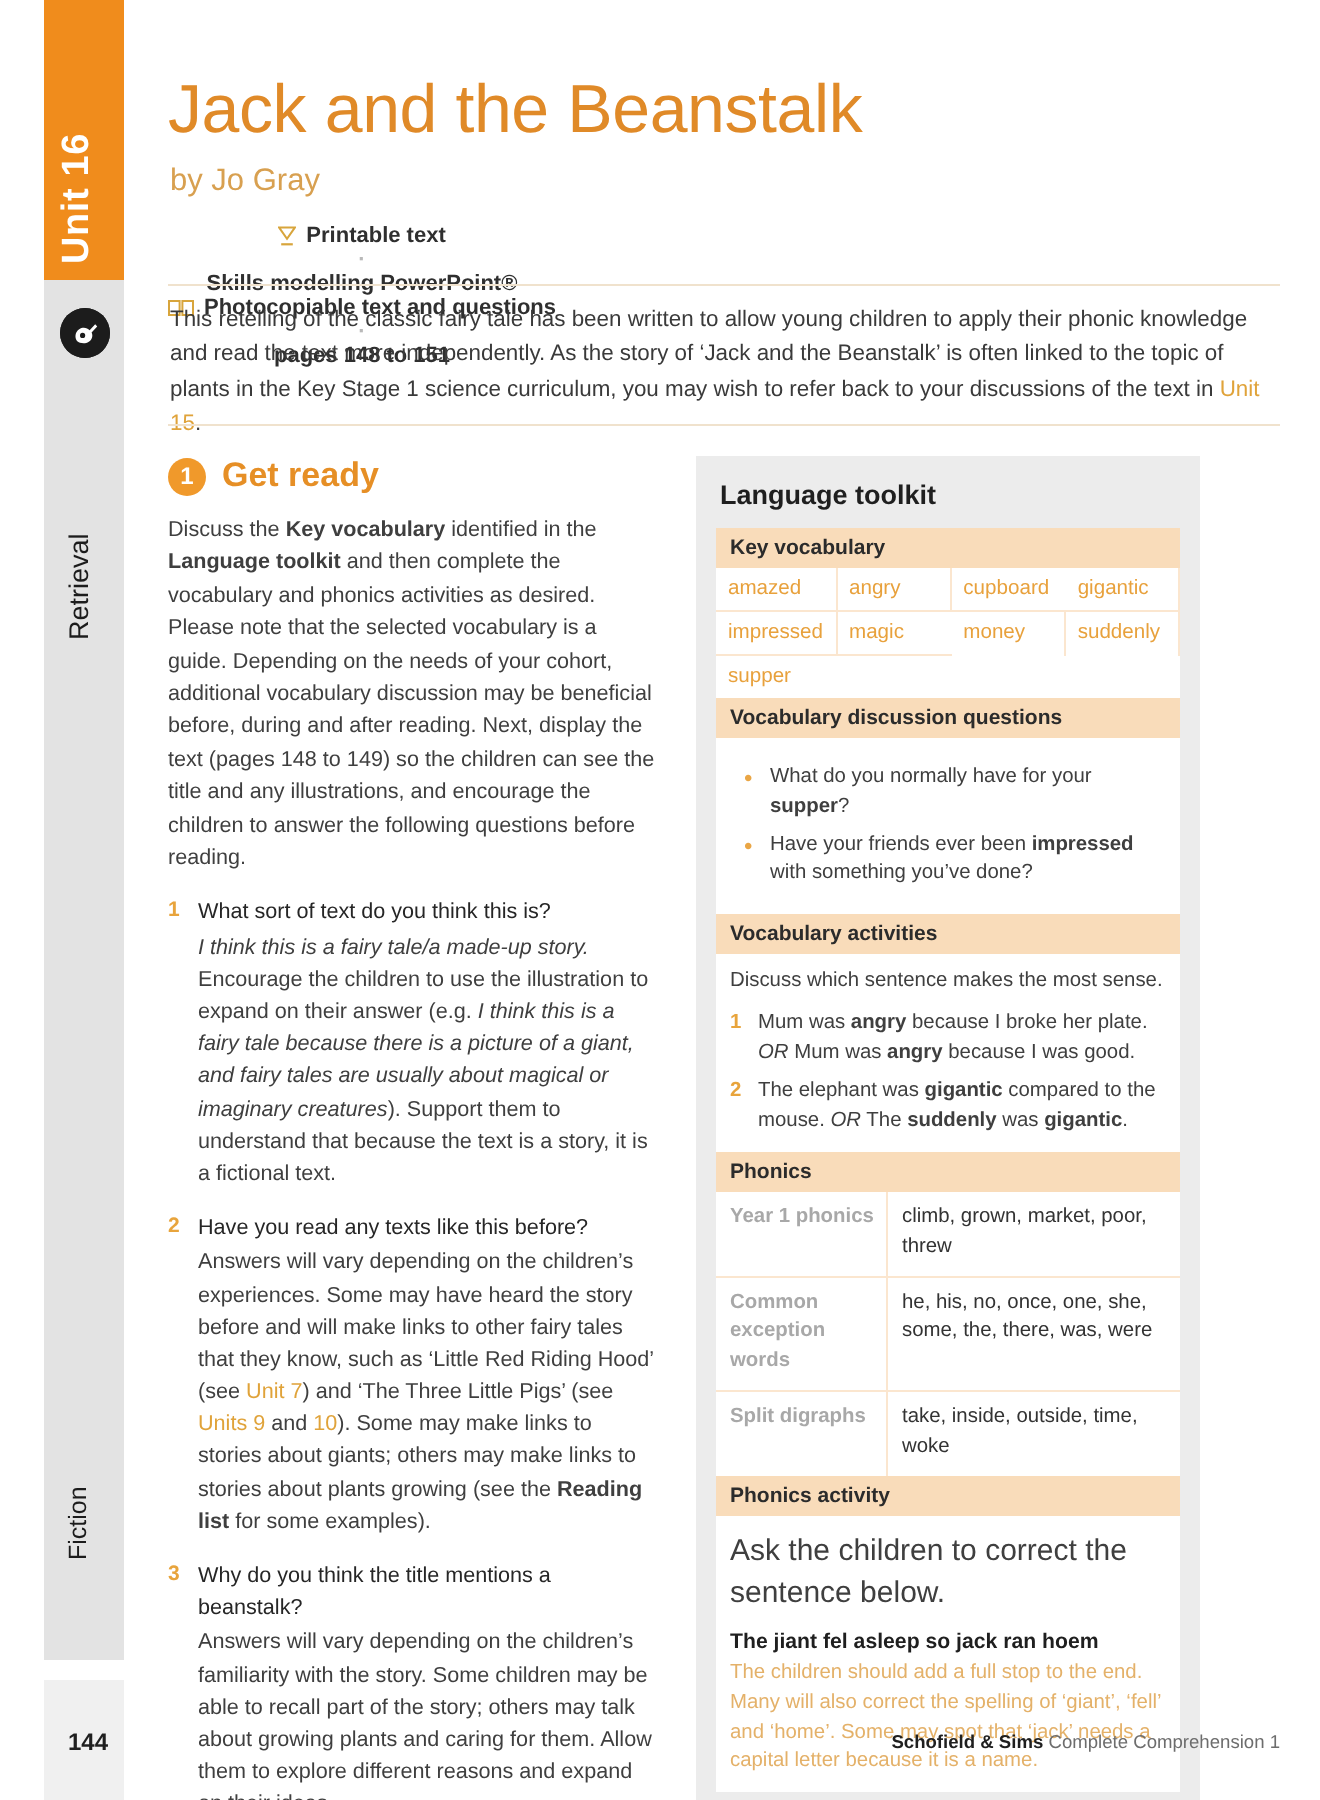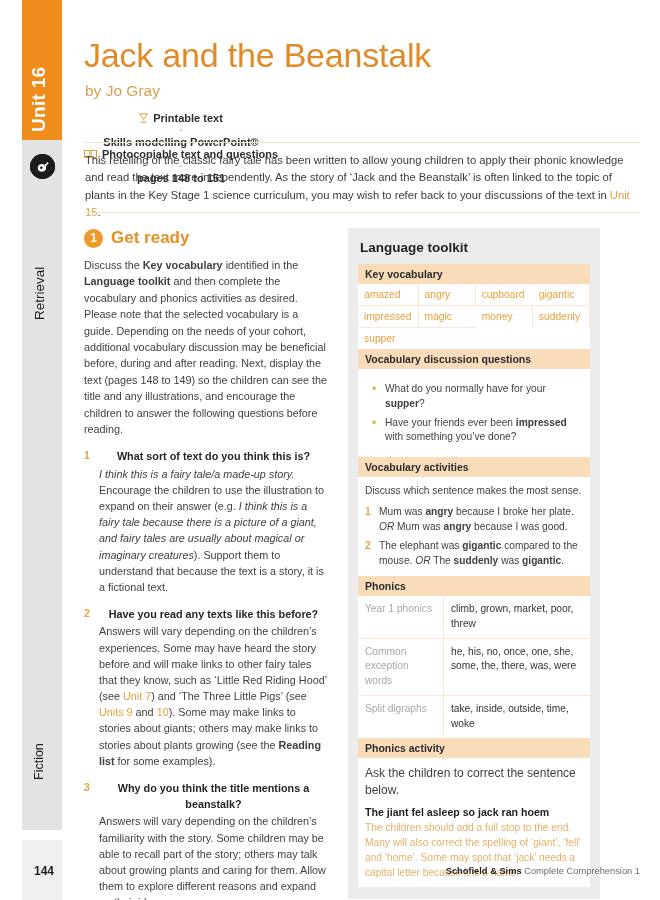--- a/index.html
+++ b/index.html
@@ -224,25 +224,24 @@
     font-weight: bold;
     color: #e8a43c;
     padding-top: .5px;
   }
   .qbody {
     font-size: 10.8px;
     line-height: 1.5;
     color: #3f3f3f;
   }
   .qprompt {
-    font-weight: bold;
+    font-weight: normal;
     color: #262626;
     display: block;
     margin-bottom: 1px;
-    text-align: center;
   }
   .ital { font-style: italic; }
 
   
   #toolkit {
     position: absolute;
     left: 264px;
     top: 228px;
     width: 252px;
     background: #ececec;
@@ -331,30 +330,31 @@
   .ph-row:last-child { border-bottom: none; }
   .ph-label {
     width: 86px;
     flex: none;
     font-size: 10.2px;
     line-height: 1.45;
     color: #a8a8a8;
     padding: 6px 6px 6px 7px;
     border-right: 1px solid #fbe6cf;
     box-sizing: border-box;
+    font-weight: bold;
   }
   .ph-val {
     font-size: 10.2px;
     line-height: 1.45;
     color: #333333;
     padding: 6px 7px;
     box-sizing: border-box;
   }
   .pa-intro {
-    font-size: 12px;
+    font-size: 15px;
     line-height: 1.45;
     color: #3f3f3f;
     margin-bottom: 7px;
   }
   .pa-sentence {
     font-size: 10.6px;
     font-weight: bold;
     color: #1f1f1f;
     margin-bottom: 3px;
   }

